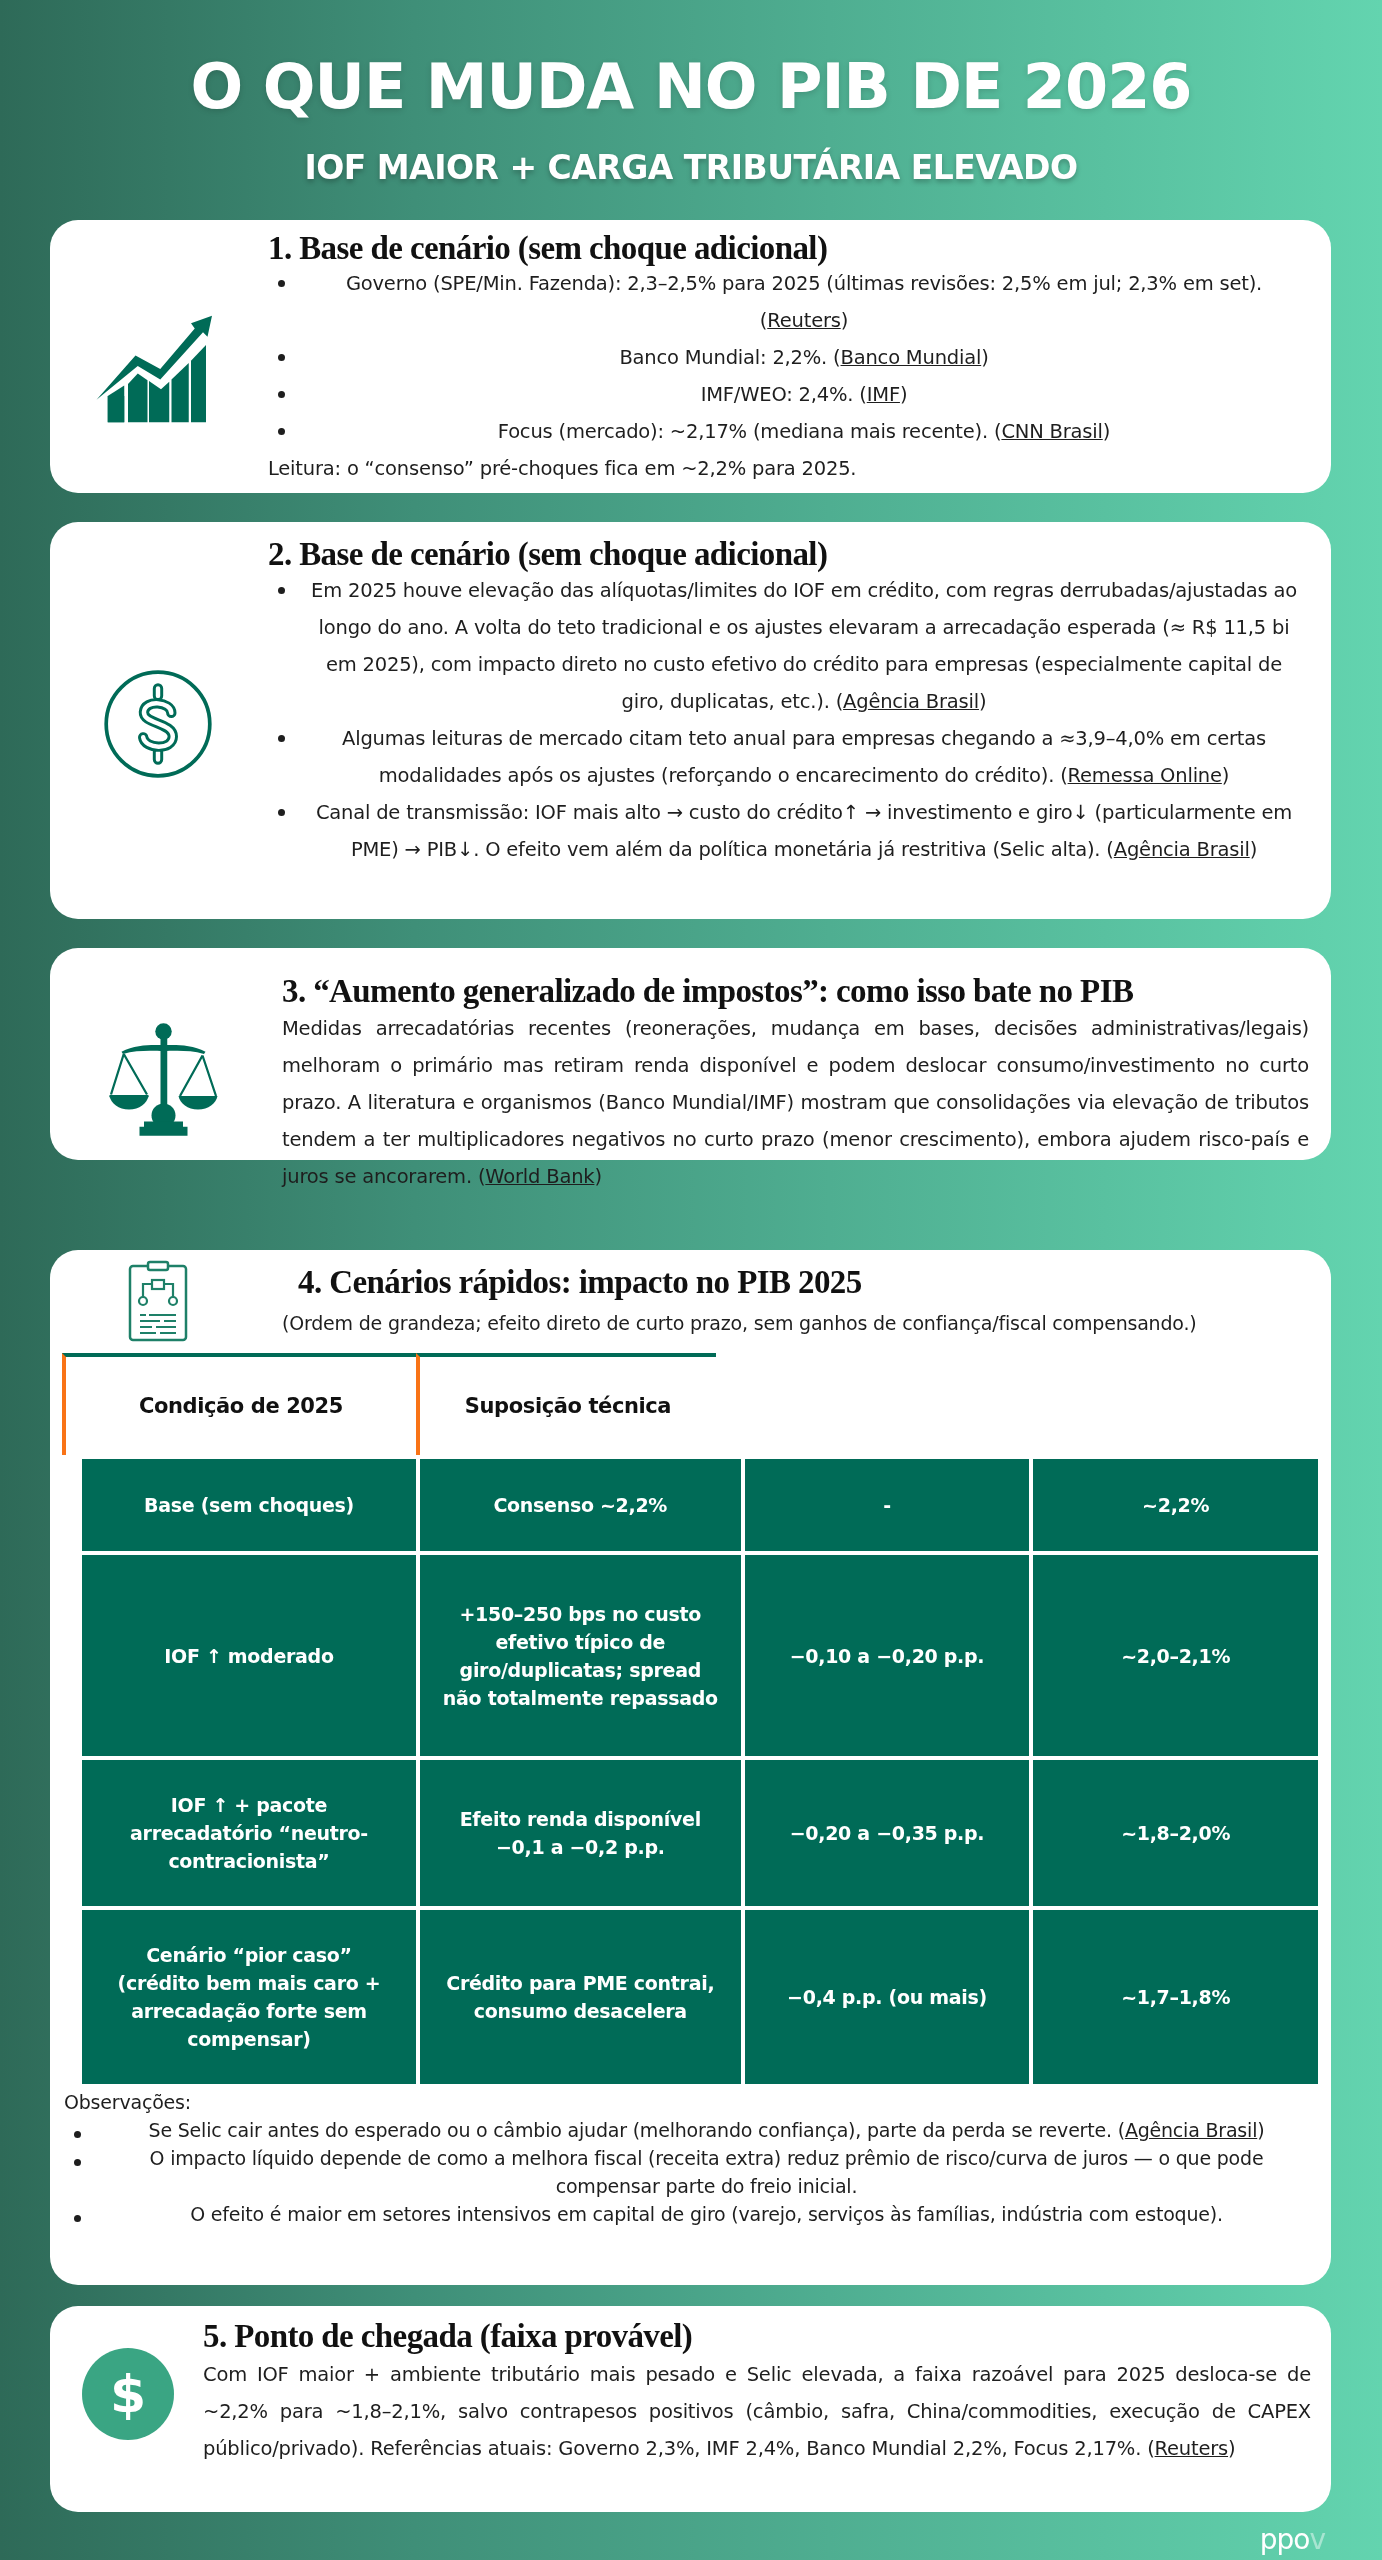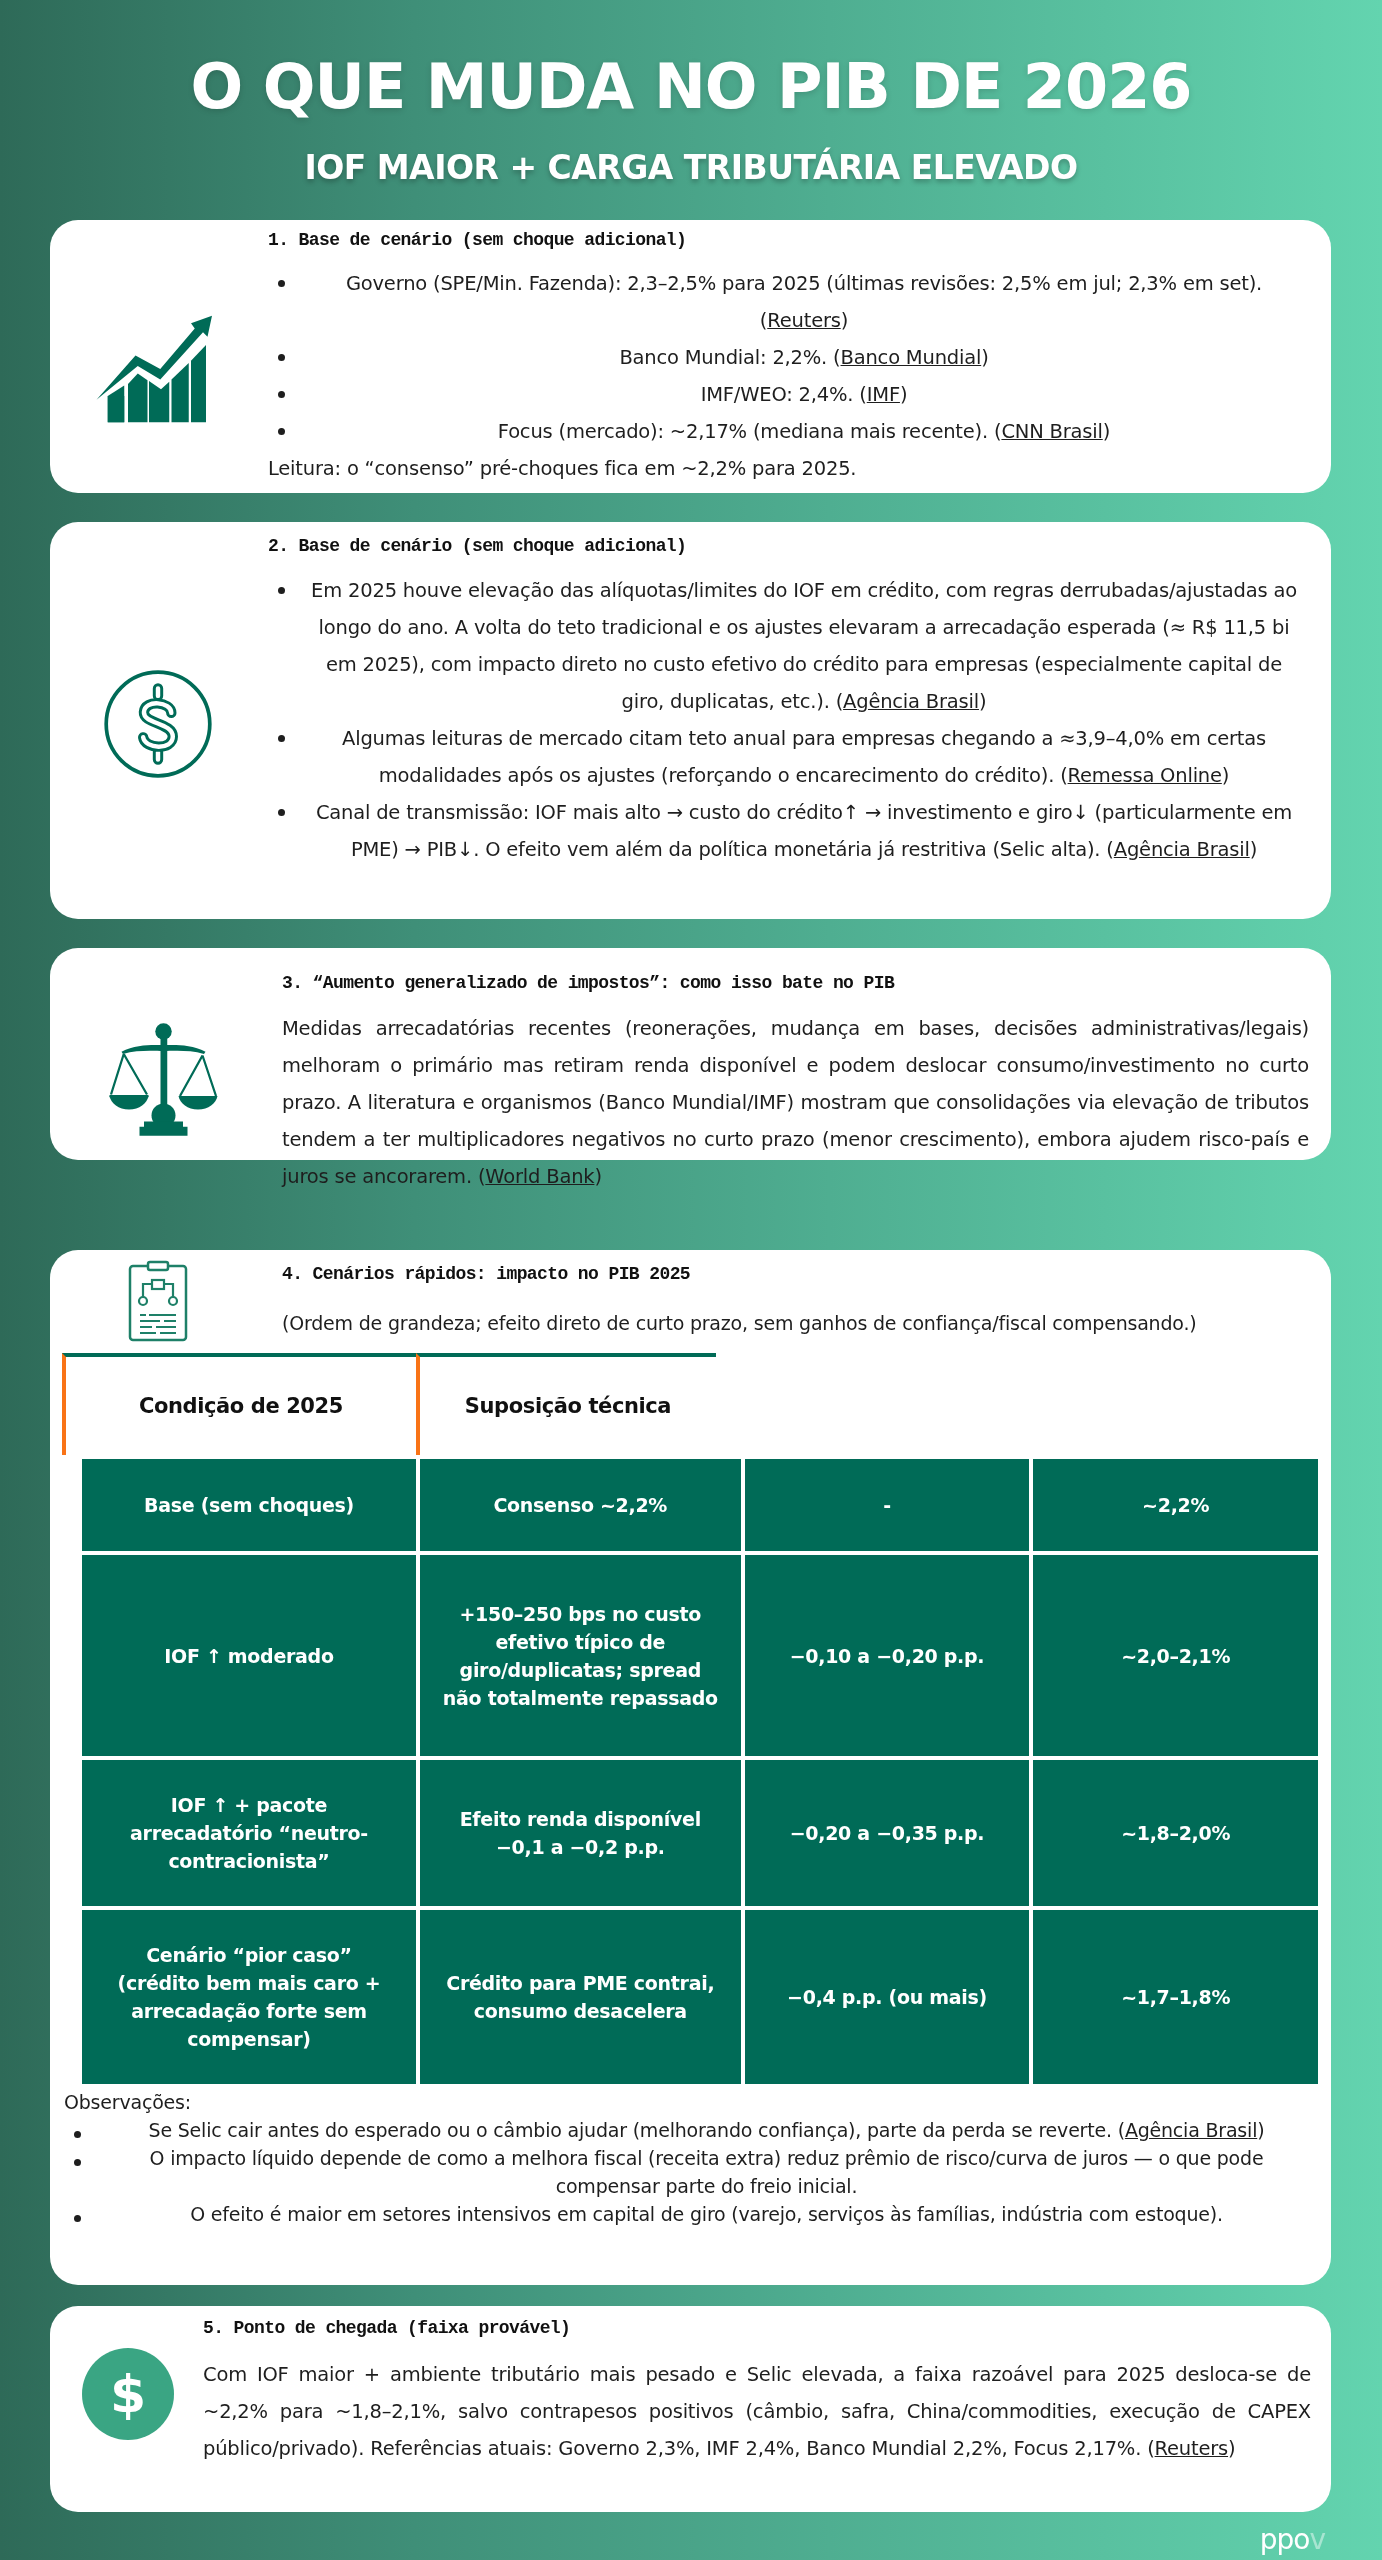--- a/index.html
+++ b/index.html
@@ -22,22 +22,22 @@
     position: absolute; left: 0; right: 0; top: 148px;
     text-align: center; color: #fff;
     font-weight: bold; font-size: 33px; letter-spacing: -0.5px;
     text-shadow: 0 3px 5px rgba(0,0,0,0.25);
   }
   .card {
     position: absolute; left: 50px; width: 1281px;
     background: #fff; border-radius: 28px;
   }
   .card h2 {
-    font-family: Liberation Mono, monospace; font-weight: bold;
-    font-size: 18px; letter-spacing: -0.6px; color: #111;
+    font-family: Liberation Serif, serif; font-weight: bold;
+    font-size: 33px; letter-spacing: -0.6px; color: #111;
     position: absolute;
   }
   .body-text {
     position: absolute; font-size: 19.5px; line-height: 37px; color: #1e1e1e;
     letter-spacing: -0.2px;
   }
   .justify { text-align: justify; }
   ul.bul { list-style: none; text-align: center; }
   ul.bul li { position: relative; padding-left: 35px; }
   ul.bul li::before {
@@ -146,21 +146,21 @@
     <svg viewBox="0 0 64 82" width="64" height="82">
       <rect x="4" y="6" width="56" height="74" rx="3" fill="none" stroke="#1e8068" stroke-width="2.5"></rect>
       <rect x="22" y="2" width="20" height="8" rx="2" fill="#fff" stroke="#1e8068" stroke-width="2.5"></rect>
       <rect x="26" y="20" width="12" height="9" fill="none" stroke="#1e8068" stroke-width="2.2"></rect>
       <path d="M26 24 L17 24 L17 37 M38 24 L47 24 L47 37" fill="none" stroke="#1e8068" stroke-width="2.2"></path>
       <circle cx="17" cy="41" r="4" fill="none" stroke="#1e8068" stroke-width="2.2"></circle>
       <circle cx="47" cy="41" r="4" fill="none" stroke="#1e8068" stroke-width="2.2"></circle>
       <path d="M14 55 L20 55 M23 55 L50 55 M14 61 L34 61 M38 61 L50 61 M14 67 L26 67 M30 67 L50 67 M14 73 L30 73 M34 73 L50 73" stroke="#1e8068" stroke-width="2.2"></path>
     </svg>
   </div>
-  <h2 style="left:232px;top:14px;">4. Cenários rápidos: impacto no PIB 2025</h2>
+  <h2 style="left:248px;top:14px;">4. Cenários rápidos: impacto no PIB 2025</h2>
   <div class="body-text" style="left:232px;top:55px;width:1030px;font-size:19px;">(Ordem de grandeza; efeito direto de curto prazo, sem ganhos de confiança/fiscal compensando.)</div>
 
   <div class="tbl" style="top:103px;">
     <div class="thead">
       <div class="th" style="width:354px;">Condição de 2025</div>
       <div class="th" style="width:300px;">Suposição técnica</div>
     </div>
     <div class="trow" style="height:92px;">
       <div class="td c1">Base (sem choques)</div>
       <div class="td c2">Consenso ~2,2%</div>

